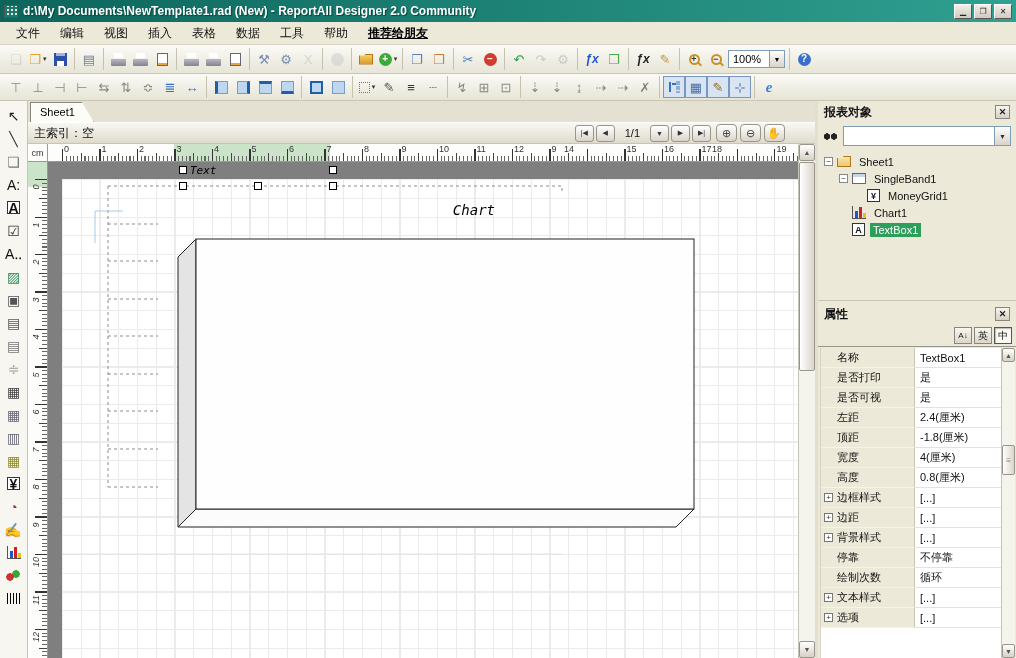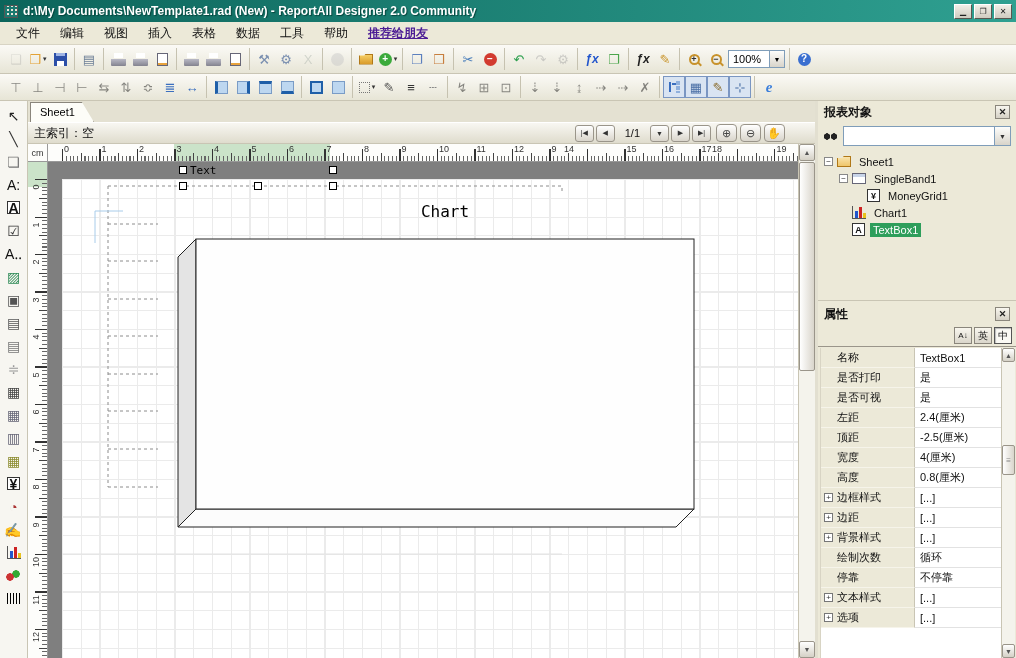--- a/index.html
+++ b/index.html
@@ -11,21 +11,21 @@
   #win{width:1016px;height:658px;display:flex;flex-direction:column;}
   
   #titlebar{height:22px;background:linear-gradient(90deg,var(--titlebar_start),var(--titlebar_end));display:flex;align-items:center;padding:0 4px;flex:0 0 22px;}
   #appicon{width:14px;height:13px;background:#E8E4D8;border:1px solid #555;margin-right:5px;
     background-image:repeating-linear-gradient(0deg,#1A7A70 0 2px,transparent 2px 4px),repeating-linear-gradient(90deg,#1A7A70 0 2px,transparent 2px 4px);}
   #wtitle{color:#fff;font-weight:bold;font-size:12px;flex:1;white-space:nowrap;overflow:hidden;text-shadow:1px 1px 1px #05443C;}
   .wbtn{width:18px;height:15px;margin-left:2px;background:linear-gradient(#F2EFE8,#CFCBC0);border:1px solid;border-color:#fff #5A5650 #5A5650 #fff;font-size:8px;display:flex;align-items:center;justify-content:center;color:#222;}
   
   #menubar{height:23px;background:#ECE9D8;border-bottom:1px solid #D8D4C4;display:flex;align-items:center;flex:0 0 23px;padding-left:6px;}
   .mitem{padding:3px 10px;color:#111;}
-  .mpromo{padding:6px 10px;color:#4c1d95;font-weight:bold;text-decoration:underline;}
+  .mpromo{padding:6px 10px;color:#000000;font-weight:bold;text-decoration:underline;}
   
   .toolbar{background:linear-gradient(#FBFAF6,#E7E5D6);border-bottom:1px solid #C9C5B4;display:flex;align-items:center;padding:0 2px;}
   #tb1{height:29px;flex:0 0 29px;}
   #tb2{height:27px;flex:0 0 27px;}
   .tgroup{display:flex;align-items:center;padding:0 3px;height:22px;}
   .tgroup + .tgroup{border-left:1px solid #C6C2B0;}
   .tbtn{min-width:22px;height:22px;display:flex;align-items:center;justify-content:center;border:1px solid transparent;}
   .tbtn.dis{opacity:.45;filter:grayscale(.7);}
   .tbtn.pressed{background:#D9E4F2;border:1px solid #7A96C2;}
   .ti{font-size:13px;line-height:1;display:flex;align-items:center;justify-content:center;}
@@ -81,37 +81,37 @@
   #corner{width:20px;height:18px;background:#FDFDFB;border-right:1px solid #999;border-bottom:1px solid #999;font-size:9px;color:#333;display:flex;align-items:center;justify-content:center;}
   #hruler{width:750px;height:18px;background:#FDFDFB;border-bottom:1px solid #999;position:relative;overflow:hidden;}
   #hruler .hl{position:absolute;left:126px;top:0;width:156px;height:18px;background:var(--ruler_highlight);}
   #hruler .ticks{position:absolute;inset:0;background-image:
       repeating-linear-gradient(90deg,#333 0 1px,transparent 1px 37.5px),
       repeating-linear-gradient(90deg,#444 0 1px,transparent 1px 18.75px),
       repeating-linear-gradient(90deg,#666 0 1px,transparent 1px 3.75px);
     background-size:auto 12px,auto 8px,auto 5px;
     background-position:14px 100%,14px 100%,14px 100%;background-repeat:no-repeat;}
   .rnum{position:absolute;top:0;font-size:9px;color:#333;}
-  #canvasrow{flex:1;display:flex;min-height:0;}
+  #canvasrow{flex:1;display:flex;min-height:0;font-style:italic;}
   #vruler{width:20px;background:#FDFDFB;border-right:1px solid #999;position:relative;overflow:hidden;}
   #vruler .hl{position:absolute;top:0;left:0;width:20px;height:25px;background:var(--ruler_highlight);}
   #vruler .ticks{position:absolute;inset:0;background-image:
       repeating-linear-gradient(180deg,#333 0 1px,transparent 1px 37.5px),
       repeating-linear-gradient(180deg,#444 0 1px,transparent 1px 18.75px),
       repeating-linear-gradient(180deg,#666 0 1px,transparent 1px 3.75px);
     background-size:12px auto,8px auto,5px auto;
     background-position:100% 17px,100% 17px,100% 17px;background-repeat:no-repeat;}
   .rnumv{position:absolute;left:0px;width:16px;text-align:center;font-size:9px;color:#333;transform:rotate(-90deg);}
   
   #canvas{width:750px;height:496px;position:relative;background:#7F7F7F;overflow:hidden;}
   #page{position:absolute;left:14px;top:17px;width:736px;height:479px;background:#fff;
     background-image:repeating-linear-gradient(90deg,#EBEBEB 0 1px,transparent 1px 18.75px),repeating-linear-gradient(180deg,#EBEBEB 0 1px,transparent 1px 18.75px);}
   #overlay{position:absolute;left:0;top:0;pointer-events:none;}
   #textlabel{position:absolute;left:142px;top:2px;font-family:"DejaVu Sans Mono",monospace;font-size:11px;color:#000;z-index:3;}
-  #chartlabel{position:absolute;left:347px;top:40px;width:100px;text-align:center;font-family:"DejaVu Sans Mono",monospace;font-size:16px;color:#000;z-index:3;}
+  #chartlabel{position:absolute;left:347px;top:40px;width:100px;text-align:right;font-family:"DejaVu Sans Mono",monospace;font-size:14px;color:#000;z-index:3;}
   
   .sb{position:absolute;background:#F4F3EC;}
   #vscroll{right:0;top:43px;width:17px;height:514px;border-left:1px solid #C9C5B4;}
   .sbtn{position:absolute;left:0;width:16px;height:17px;background:linear-gradient(#FFF,#D5D1C6);border:1px solid #9A958A;border-radius:2px;font-size:7px;display:flex;align-items:center;justify-content:center;color:#555;}
   .sthumb{position:absolute;left:0;width:16px;background:linear-gradient(90deg,#FFF,#D9D5CB);border:1px solid #9A958A;border-radius:2px;display:flex;align-items:center;justify-content:center;font-size:8px;color:#888;letter-spacing:0;}
   
   #rightpanel{width:201px;background:#ECE9D8;border-left:3px solid #E2DFD0;position:relative;}
   .phdr{height:22px;display:flex;align-items:center;padding:0 6px;font-weight:bold;font-size:12px;color:#111;}
   .pclose{margin-left:auto;width:15px;height:14px;background:linear-gradient(#F8F6EE,#D5D1C6);border:1px solid #8A867C;font-size:9px;display:flex;align-items:center;justify-content:center;color:#222;}
   #searchrow{display:flex;align-items:center;padding:3px 5px;}
@@ -659,21 +659,21 @@
             <div class="prow">
               <div class="pname">
                 <span>左距</span>
               </div>
               <div class="pval">2.4(厘米)</div>
             </div>
             <div class="prow">
               <div class="pname">
                 <span>顶距</span>
               </div>
-              <div class="pval">-2.5(厘米)</div>
+              <div class="pval">-1.8(厘米)</div>
             </div>
             <div class="prow">
               <div class="pname">
                 <span>宽度</span>
               </div>
               <div class="pval">4(厘米)</div>
             </div>
             <div class="prow">
               <div class="pname">
                 <span>高度</span>
@@ -696,29 +696,29 @@
             </div>
             <div class="prow">
               <div class="pname expandable">
                 <span class="pexp">+</span>
                 <span>背景样式</span>
               </div>
               <div class="pval">[...]</div>
             </div>
             <div class="prow">
               <div class="pname">
+                <span>停靠</span>
+              </div>
+              <div class="pval">不停靠</div>
+            </div>
+            <div class="prow">
+              <div class="pname">
                 <span>绘制次数</span>
               </div>
               <div class="pval">循环</div>
-            </div>
-            <div class="prow">
-              <div class="pname">
-                <span>停靠</span>
-              </div>
-              <div class="pval">不停靠</div>
             </div>
             <div class="prow">
               <div class="pname expandable">
                 <span class="pexp">+</span>
                 <span>文本样式</span>
               </div>
               <div class="pval">[...]</div>
             </div>
             <div class="prow">
               <div class="pname expandable">

